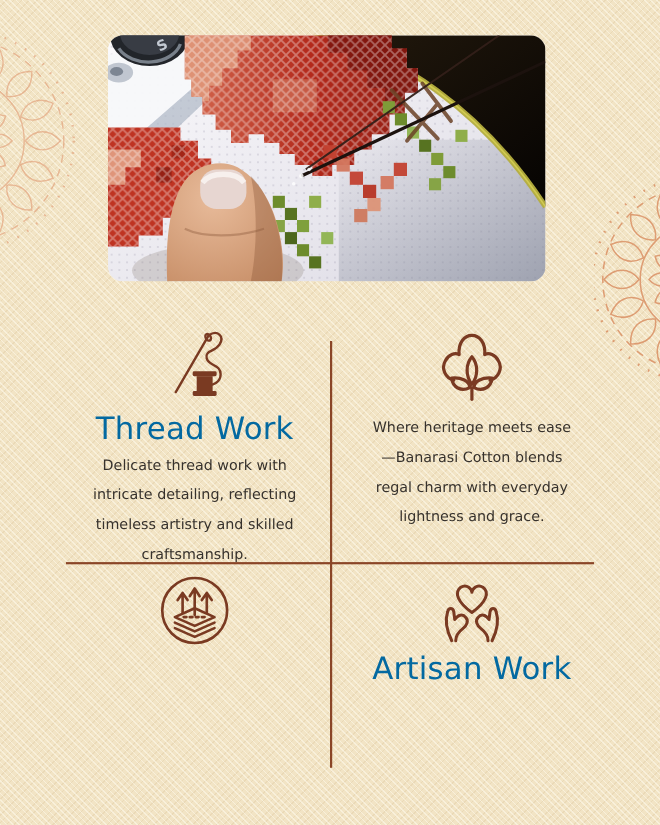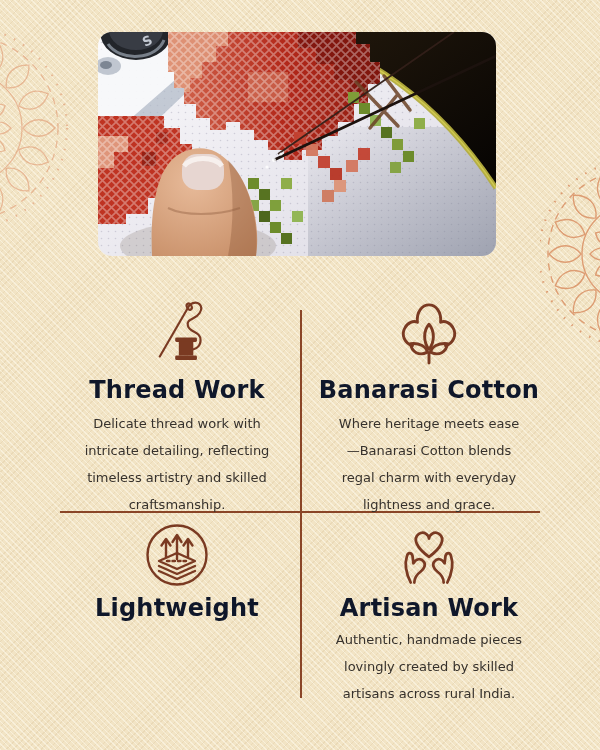--- a/index.html
+++ b/index.html
@@ -26,22 +26,22 @@
   .divider.v{left:300px;top:310px;width:2px;height:388px;}
   .divider.h{left:60px;top:511px;width:480px;height:2px;}
   .quad{position:absolute;width:250px;text-align:center;z-index:2;}
   .q1{left:52px;top:296px;}
   .q2{left:304px;top:296px;}
   .q3{left:52px;top:522px;}
   .q4{left:304px;top:522px;}
   .icon-wrap{height:72px;display:flex;align-items:center;justify-content:center;}
   .q3 .icon-wrap,.q4 .icon-wrap{height:66px;}
   .f-title{
-    margin:10px 0 0 0;font-size:24px;line-height:24px;font-weight:bold;
-    color:#0f172a;letter-spacing:.2px;
+    margin:10px 0 0 0;font-size:28px;line-height:24px;font-weight:normal;
+    color:#0369a1;letter-spacing:.2px;
   }
   .q3 .f-title,.q4 .f-title{margin-top:8px;}
   .f-desc{
     margin:8px 0 0 0;font-size:13px;line-height:27px;color:#36312c;
     white-space:pre-line;
   }
   .q3 .f-desc,.q4 .f-desc{margin-top:6px;}
   .fi{stroke:#7a3a22;fill:none;stroke-linecap:round;stroke-linejoin:round;}
 </style>
 </head>
@@ -286,21 +286,20 @@
       <svg width="62" height="70" viewBox="0 0 64 72" aria-hidden="true">
         <g class="fi" stroke-width="3">
           <path d="M15 50 C7 48 3 39 7 32 C10 26 16 24 20 26 C19 15 25 8 32 8 C39 8 45 15 44 26 C48 24 54 26 57 32 C61 39 57 48 49 50"></path>
           <path d="M13 48 C14 57 22 61 30 57 C30 51 22 47 13 48 Z"></path>
           <path d="M51 48 C50 57 42 61 34 57 C34 51 42 47 51 48 Z"></path>
           <path d="M32 28 C38 35 38 46 32 54 C26 46 26 35 32 28 Z"></path>
           <path d="M32 57 L32 68"></path>
         </g>
       </svg>
     </div>
-    <h3 class="f-title">Banarasi Cotton</h3>
     <p class="f-desc">Where heritage meets ease
 —Banarasi Cotton blends
 regal charm with everyday
 lightness and grace.</p>
   </article>
 
   <article class="quad q3">
     <div class="icon-wrap">
       <svg width="64" height="64" viewBox="0 0 64 64" aria-hidden="true">
         <g class="fi" stroke-width="2.4">
@@ -308,32 +307,28 @@
           <path d="M21 34 L21 18 M16.5 22.5 L21 16 L25.5 22.5"></path>
           <path d="M32 36 L32 14 M27.5 19 L32 12 L36.5 19"></path>
           <path d="M43 34 L43 18 M38.5 22.5 L43 16 L47.5 22.5"></path>
           <polygon points="32,30 50,38 32,46 14,38"></polygon>
           <path d="M22 38 L42 38" stroke-dasharray="2.5 3"></path>
           <path d="M14 43 L32 51 L50 43"></path>
           <path d="M14 48 L32 56 L50 48"></path>
         </g>
       </svg>
     </div>
-    <h3 class="f-title">Lightweight</h3>
   </article>
 
   <article class="quad q4">
     <div class="icon-wrap">
       <svg width="66" height="62" viewBox="0 0 72 64" aria-hidden="true">
         <g class="fi" stroke-width="3">
           <path d="M36 34 C22 24 18 14 25 9 C31 5 36 11 36 14 C36 11 41 5 47 9 C54 14 50 24 36 34 Z"></path>
           <path id="handL" d="M16 62 C11 52 9 42 12 33 C13 29 17 29 18 33 L19 41 C22 36 27 35 30 39 C33 42 31 47 27 50 C23 53 20 56 20 62"></path>
           <use href="#handL" transform="translate(72,0) scale(-1,1)"></use>
         </g>
       </svg>
     </div>
     <h3 class="f-title">Artisan Work</h3>
-    <p class="f-desc">Authentic, handmade pieces
-lovingly created by skilled
-artisans across rural India.</p>
   </article>
 
 </div>
 
 </body></html>

